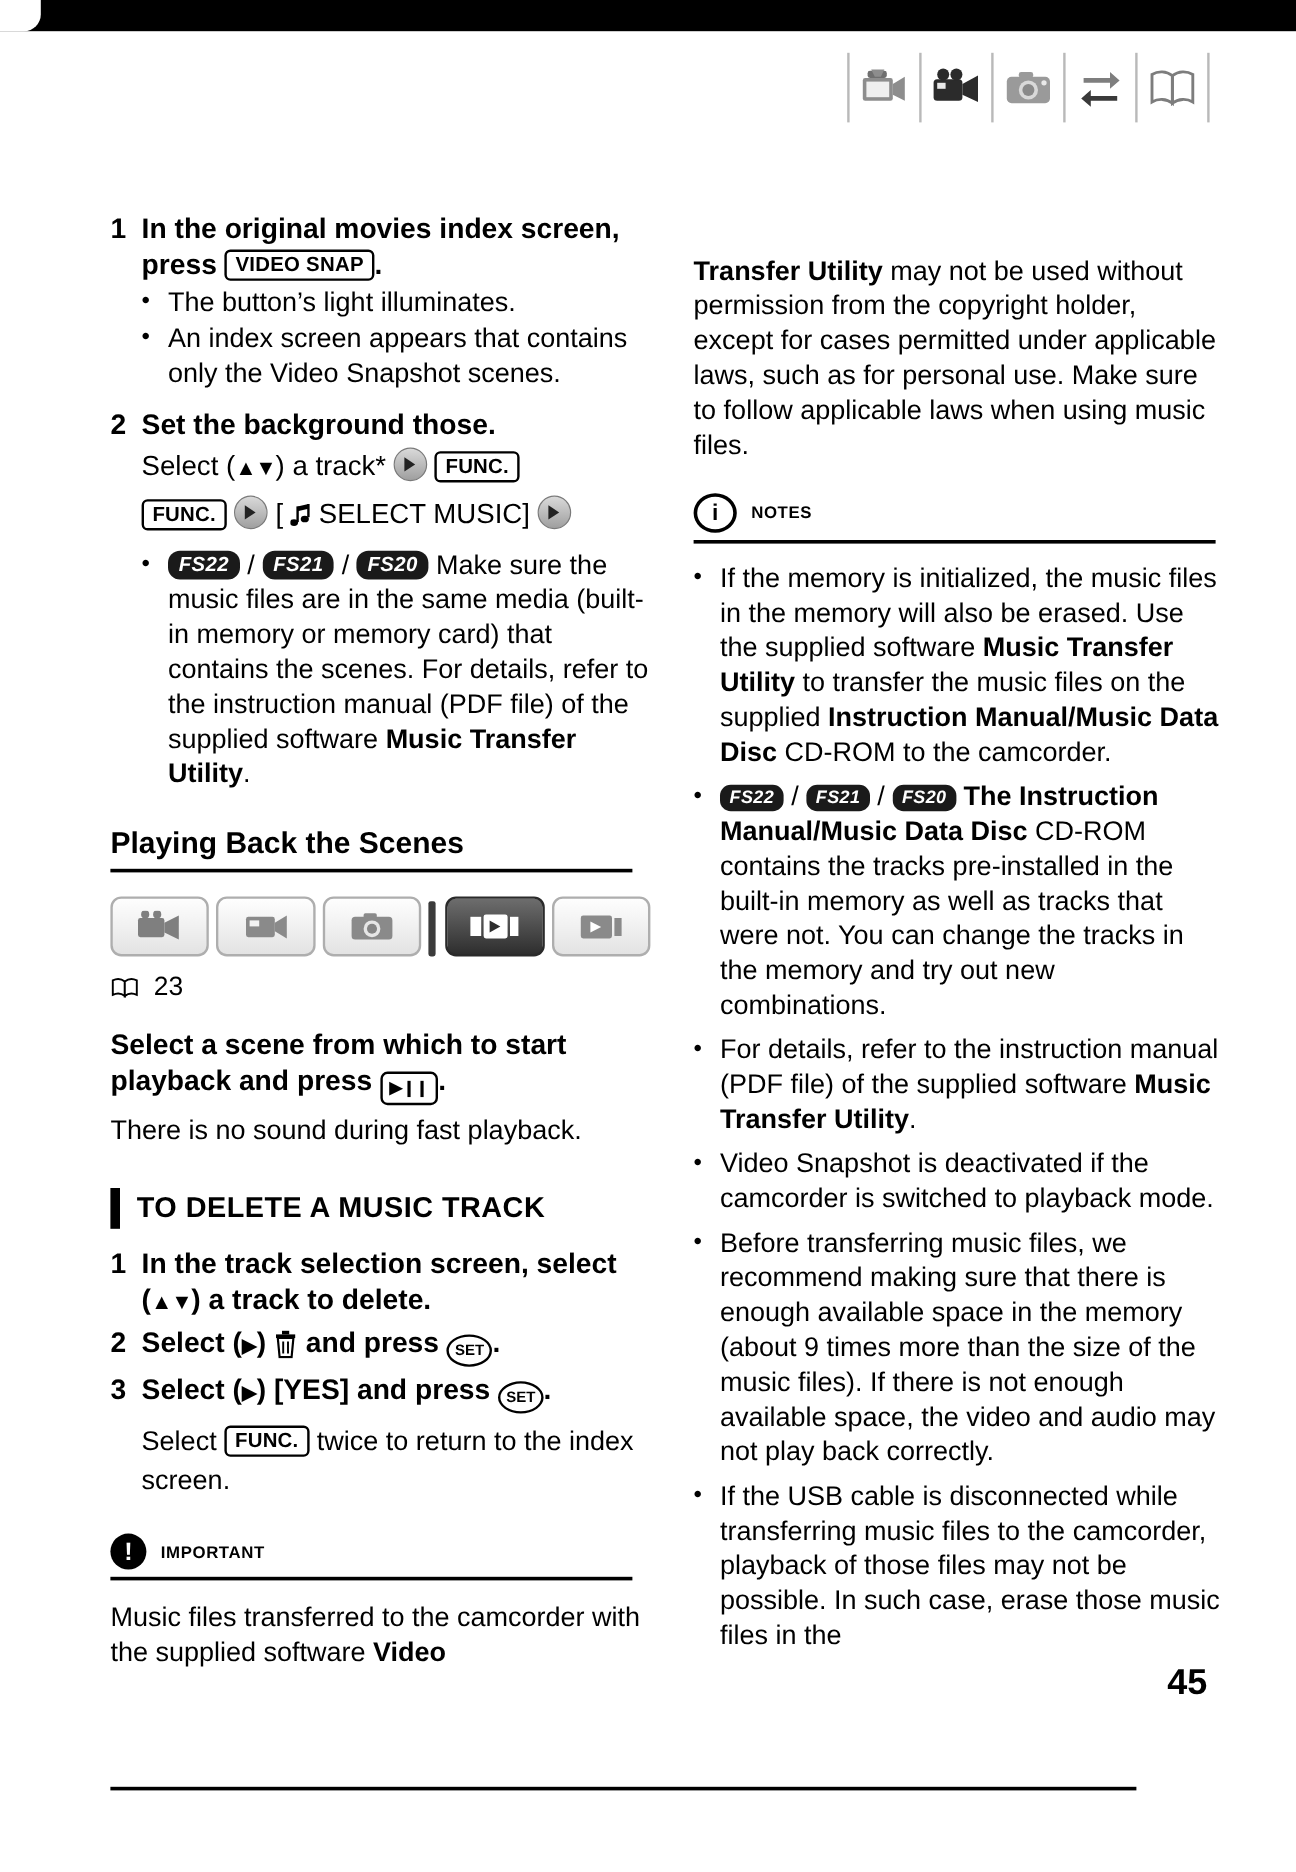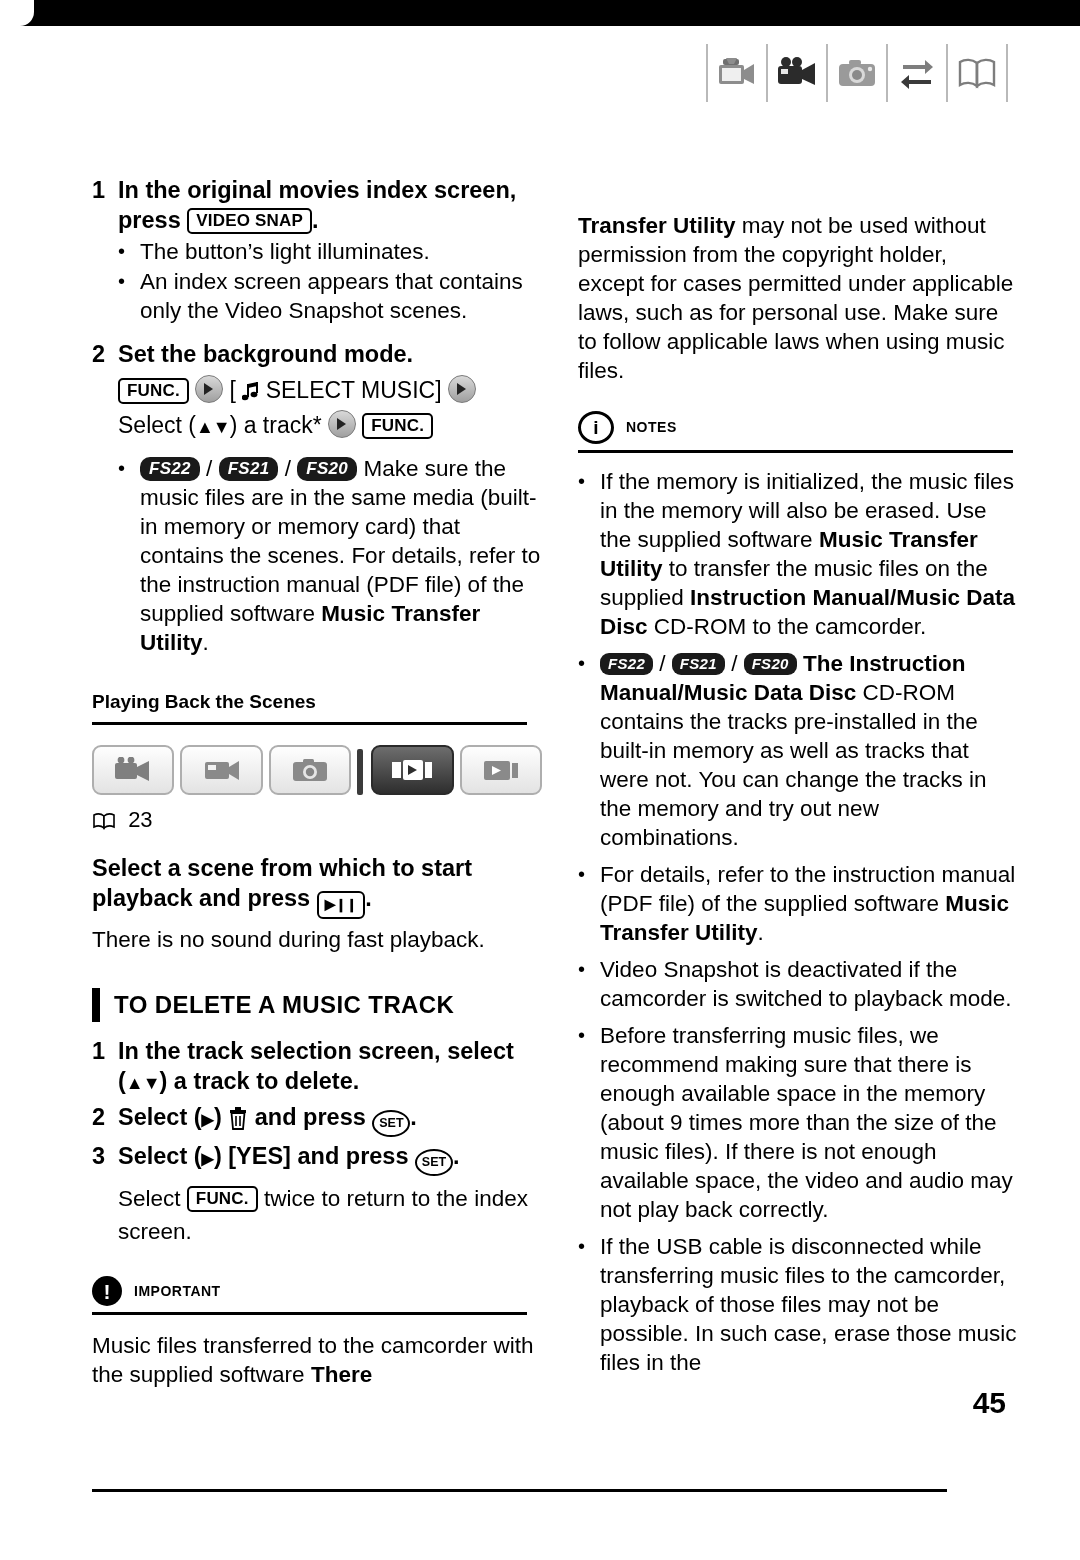--- a/index.html
+++ b/index.html
@@ -169,21 +169,21 @@
     line-height: 22px;
     font-size: 14px;
     vertical-align: -3px;
   }
   .trashicon { display:inline-block; vertical-align:-5px; }
   .arrows { font-size: 18px; letter-spacing: -1px; }
   .tri-r { font-size: 16px; }
 
   
   .sec-head {
-    font-size: 19px;
+    font-size: 25px;
     font-weight: bold;
     margin: 30px 0 0 0;
     padding-bottom: 6px;
     border-bottom: 3px solid #000;
     width: 435px;
   }
 
   
   .tabs {
     display: flex;
@@ -361,41 +361,41 @@
       <span class="btxt">The button’s light illuminates.</span>
     </div>
     <div class="bullet">
       <span class="dot">•</span>
       <span class="btxt">An index screen appears that contains only the Video Snapshot scenes.</span>
     </div>
   </div>
 
   <div class="step" style="margin-top:14px;">
     <span class="num">2</span>
-    <span class="txt">Set the background mode.</span>
-  </div>
-
+    <span class="txt">Set the background those.</span>
+  </div>
+
+  <div class="indent" style="line-height:34px;">
+    <span style="font-size:23px;">Select (</span><span class="arrows">▲▼</span><span style="font-size:23px;">) a track*</span>
+    <span class="circ"></span>
+    <span class="key">FUNC.</span>
+  </div>
   <div class="indent" style="margin-top:4px; line-height:34px;">
     <span class="key">FUNC.</span>
     <span class="circ"></span>
     <span style="font-size:23px;">[
       <svg width="17" height="20" viewBox="0 0 17 20" style="vertical-align:-4px;">
         <path d="M6 2 L15 0 V4 L6 6 Z" fill="#000"></path>
         <rect x="5" y="2" width="2" height="13" fill="#000"></rect>
         <rect x="14" y="0" width="2" height="11" fill="#000"></rect>
         <ellipse cx="3" cy="15.5" rx="3.4" ry="2.8" fill="#000"></ellipse>
         <ellipse cx="12" cy="12.5" rx="3.4" ry="2.8" fill="#000"></ellipse>
       </svg>
       SELECT MUSIC]</span>
     <span class="circ"></span>
-  </div>
-  <div class="indent" style="line-height:34px;">
-    <span style="font-size:23px;">Select (</span><span class="arrows">▲▼</span><span style="font-size:23px;">) a track*</span>
-    <span class="circ"></span>
-    <span class="key">FUNC.</span>
   </div>
 
 
   <div class="bullets indent" style="margin-top:10px;">
     <div class="bullet">
       <span class="dot">•</span>
       <span class="btxt">
         <span class="pill">FS22</span>
         <span>/</span>
         <span class="pill">FS21</span>
@@ -503,21 +503,21 @@
       <span class="key">FUNC.</span>
       <span>twice to return to the index screen.</span>
     </div>
   </div>
 
   <div class="callout">
     <div class="badge">!</div>
     <div class="ctitle">IMPORTANT</div>
   </div>
   <div class="para" style="margin-top:16px;">
-    <span>Music files transferred to the camcorder with the supplied software </span><b>There</b>
+    <span>Music files transferred to the camcorder with the supplied software </span><b>Video</b>
   </div>
 </div>
 
 <div class="col col-right">
 
   <div class="para">
     <b>Transfer Utility</b><span> may not be used without permission from the copyright holder, except for cases permitted under applicable laws, such as for personal use. Make sure to follow applicable laws when using music files.</span>
   </div>
 
   <div class="callout" style="margin-top:26px;">

